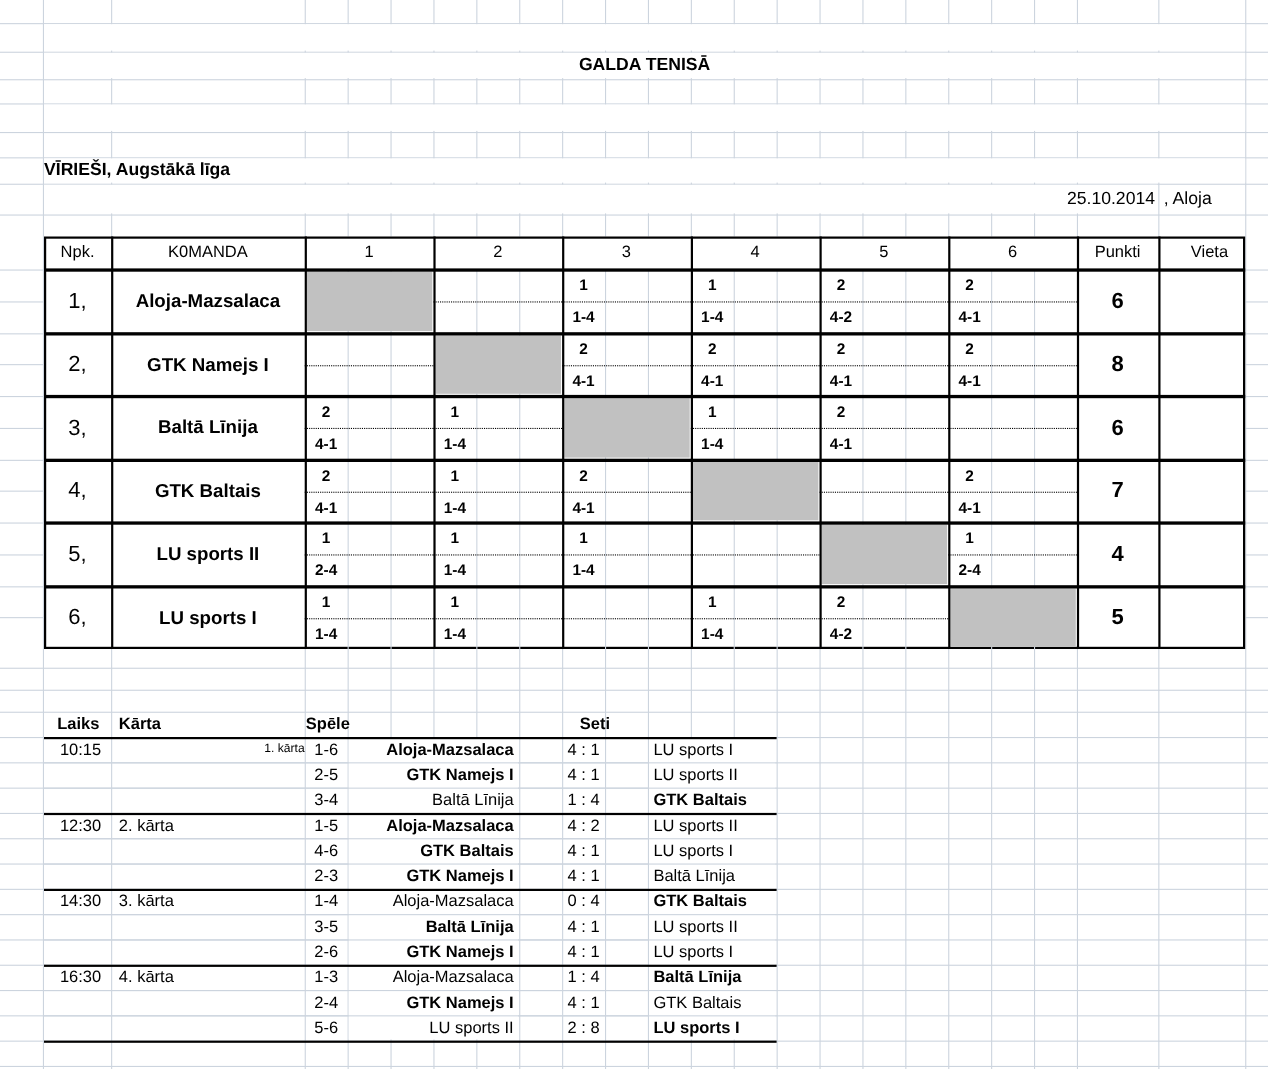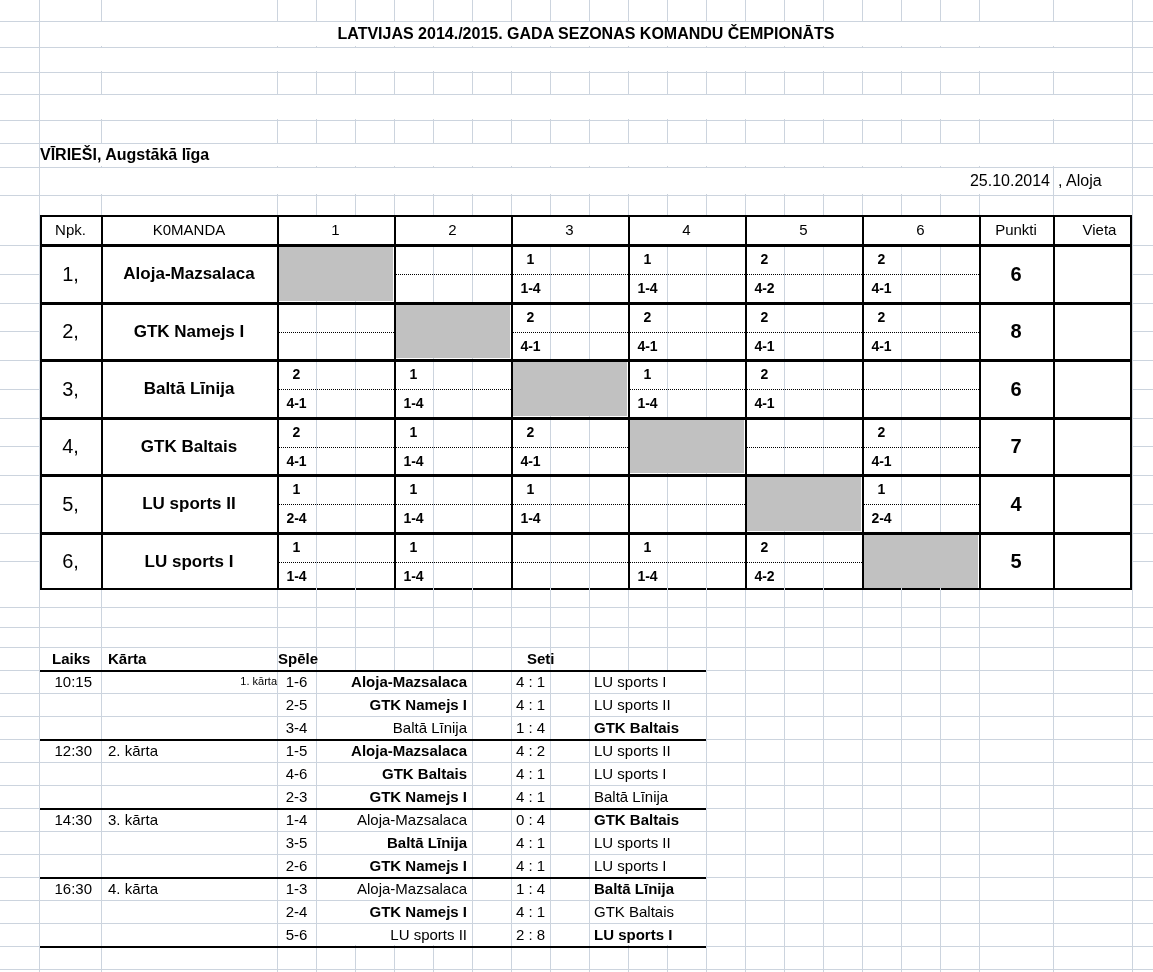--- a/index.html
+++ b/index.html
@@ -82,21 +82,21 @@
     </div>
   <div id="bands">
       <div class="cell" style="left: 40px; top: 22px; width: 1092px; height: 24px; background: rgb(255, 255, 255);"></div>
       <div class="cell" style="left: 40px; top: 48px; width: 1092px; height: 23px; background: rgb(255, 255, 255);"></div>
       <div class="cell" style="left: 40px; top: 95px; width: 1092px; height: 24px; background: rgb(255, 255, 255);"></div>
       <div class="cell" style="left: 40px; top: 144px; width: 1092px; height: 22px; background: rgb(255, 255, 255);"></div>
       <div class="cell" style="left: 40px; top: 168px; width: 1012px; height: 26px; background: rgb(255, 255, 255);"></div>
       <div class="cell" style="left: 317px; top: 671px; width: 154px; height: 274px; background: rgb(255, 255, 255);"></div>
       <div class="cell" style="left: 590px; top: 671px; width: 115px; height: 274px; background: rgb(255, 255, 255);"></div>
     </div>
-  <div class="abs t-line1">LATVIJAS 2014./2015. GADA SEZONAS KOMANDU ČEMPIONĀTS</div>
+  <div class="abs t-line2">GALDA TENISĀ</div>
   <div class="abs t-cat">VĪRIEŠI, Augstākā līga</div>
   <div class="abs t-date">25.10.2014</div>
   <div class="abs t-loc">, Aloja</div>
   <div id="standings-layer">
       <div class="cell" style="left: 40px; top: 215px; width: 1092px; height: 375px; background: rgb(255, 255, 255); border: 2px solid rgb(0, 0, 0);"></div>
       <div class="cell" style="left: 316px; top: 245px; width: 1px; height: 345px; background: rgb(204, 212, 222);"></div>
       <div class="cell" style="left: 355px; top: 245px; width: 1px; height: 345px; background: rgb(204, 212, 222);"></div>
       <div class="cell" style="left: 433px; top: 245px; width: 1px; height: 345px; background: rgb(204, 212, 222);"></div>
       <div class="cell" style="left: 472px; top: 245px; width: 1px; height: 345px; background: rgb(204, 212, 222);"></div>
       <div class="cell" style="left: 550px; top: 245px; width: 1px; height: 345px; background: rgb(204, 212, 222);"></div>

